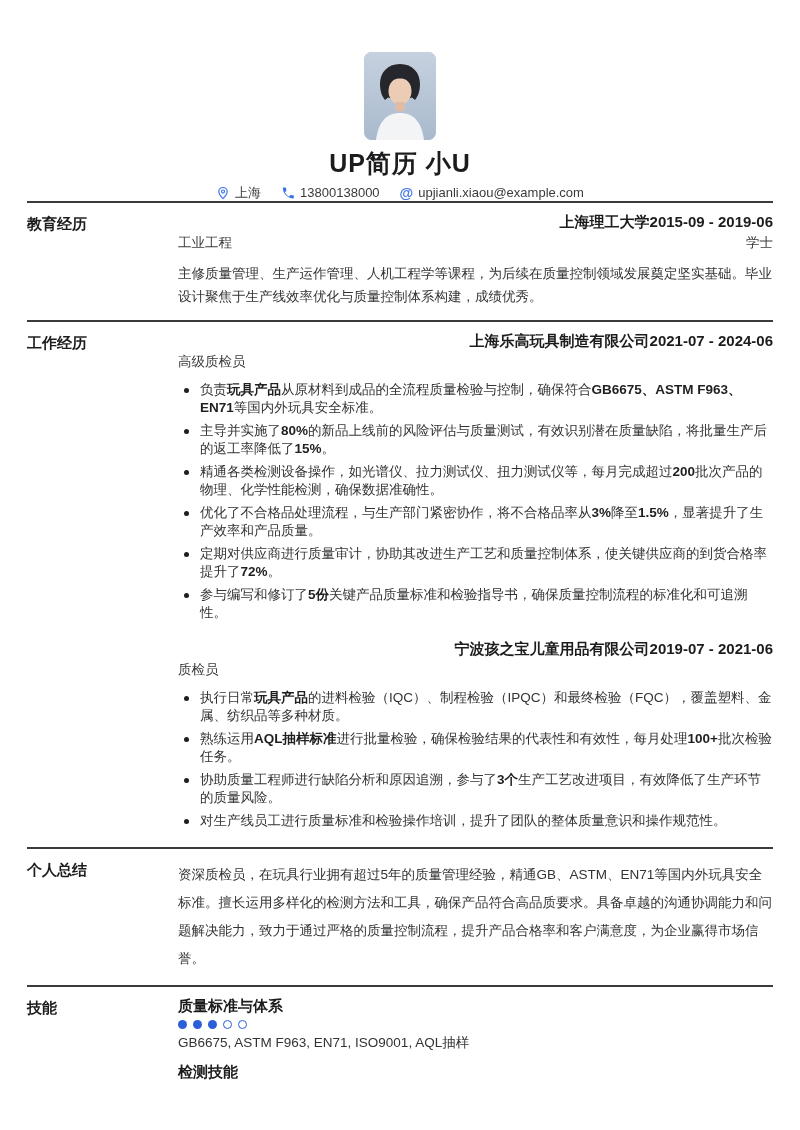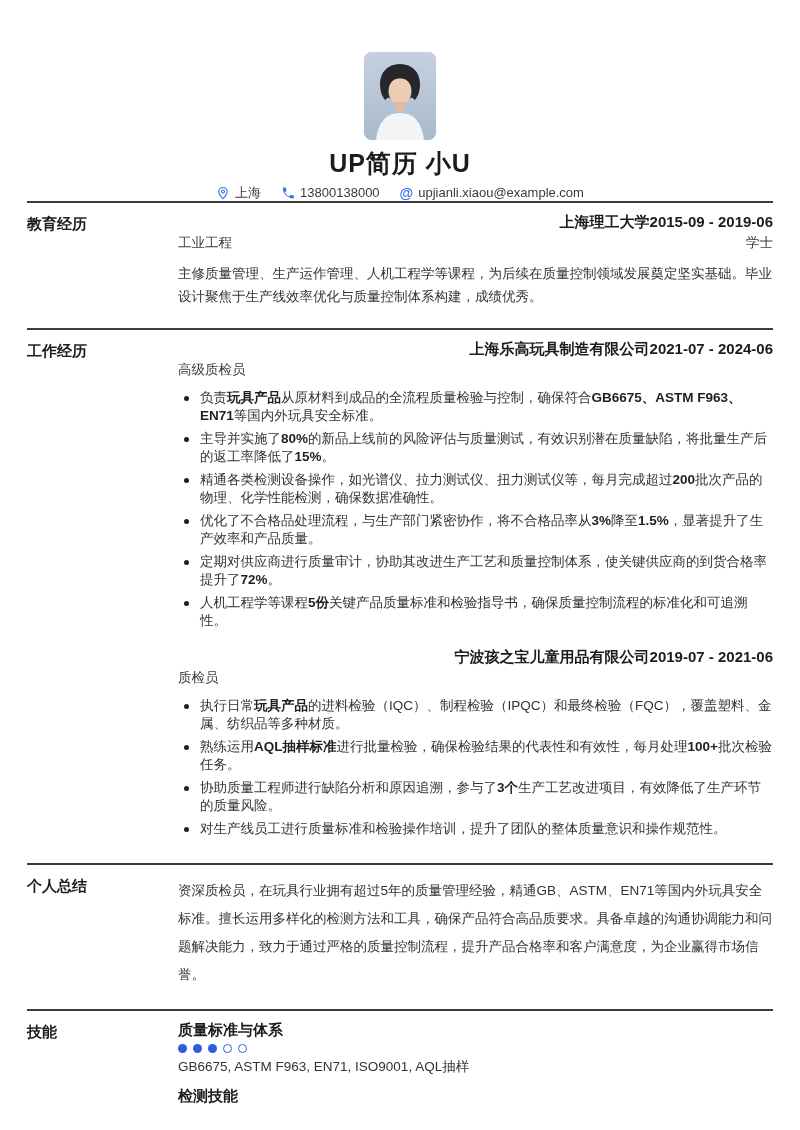--- a/index.html
+++ b/index.html
@@ -26,21 +26,21 @@
   .contacts {
     display: flex; justify-content: center; align-items: flex-start; gap: 20px;
     font-size: 13px; line-height: 17px; color: #3a3a3a;
   }
   .contact { display: flex; align-items: center; gap: 5px; }
   .cicon { display: inline-flex; align-items: center; }
   .cicon svg { width: 14px; height: 14px; display: block; }
   .at-glyph { font-size: 14px; font-weight: 700; line-height: 14px; }
 
   
-  .section { display: flex; border-top: 2px solid #3b3b3b; padding: 10px 0 20px; }
+  .section { display: flex; border-top: 2px solid #3b3b3b; padding: 10px 0 12px; }
   .section-label { width: 151px; flex-shrink: 0; font-size: 15px; font-weight: 700; color: #1c1c1e; padding-top: 2px; }
   .section-body { flex: 1; min-width: 0; }
 
   .entry-head { display: flex; justify-content: flex-end; align-items: baseline;
                 font-size: 15px; line-height: 18px; font-weight: 700; color: #1c1c1e; }
   .entry-sub  { display: flex; justify-content: space-between; align-items: baseline;
                 font-size: 13.5px; line-height: 18px; color: #3a3a3a; margin-top: 3px; }
 
   .edu-desc { margin: 10px 0 0; font-size: 13.5px; line-height: 23px; color: #333; }
 
@@ -136,21 +136,21 @@
     </div>
     <div class="entry-sub">
       <span>高级质检员</span>
     </div>
     <ul class="bullets">
             <li><span>负责</span><b>玩具产品</b><span>从原材料到成品的全流程质量检验与控制，确保符合</span><b>GB6675、ASTM F963、EN71</b><span>等国内外玩具安全标准。</span></li>
             <li><span>主导并实施了</span><b>80%</b><span>的新品上线前的风险评估与质量测试，有效识别潜在质量缺陷，将批量生产后的返工率降低了</span><b>15%</b><span>。</span></li>
             <li><span>精通各类检测设备操作，如光谱仪、拉力测试仪、扭力测试仪等，每月完成超过</span><b>200</b><span>批次产品的物理、化学性能检测，确保数据准确性。</span></li>
             <li><span>优化了不合格品处理流程，与生产部门紧密协作，将不合格品率从</span><b>3%</b><span>降至</span><b>1.5%</b><span>，显著提升了生产效率和产品质量。</span></li>
             <li><span>定期对供应商进行质量审计，协助其改进生产工艺和质量控制体系，使关键供应商的到货合格率提升了</span><b>72%</b><span>。</span></li>
-            <li><span>人机工程学等课程</span><b>5份</b><span>关键产品质量标准和检验指导书，确保质量控制流程的标准化和可追溯性。</span></li>
+            <li><span>参与编写和修订了</span><b>5份</b><span>关键产品质量标准和检验指导书，确保质量控制流程的标准化和可追溯性。</span></li>
           </ul>
   </div>
 
   <div class="job">
     <div class="entry-head">
       <span>宁波孩之宝儿童用品有限公司</span>
       <span>2019-07 - 2021-06</span>
     </div>
     <div class="entry-sub">
       <span>质检员</span>

